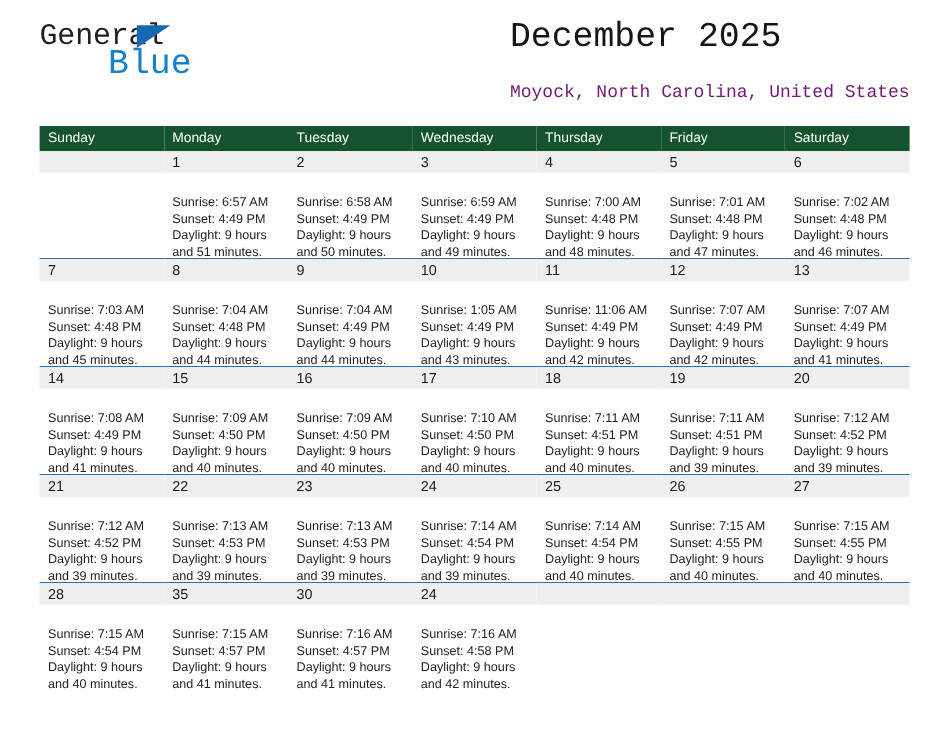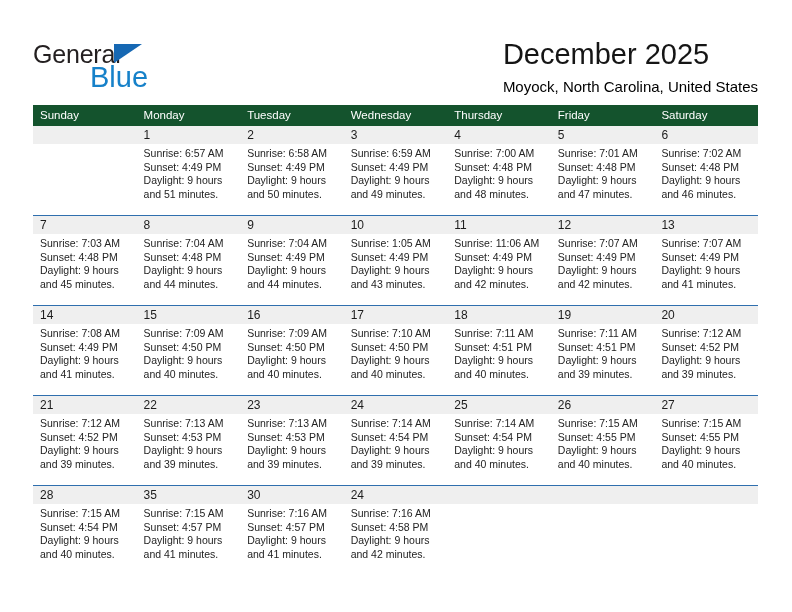--- a/index.html
+++ b/index.html
@@ -17,23 +17,24 @@
     position: relative;
     width: 792px;
     height: 612px;
     box-sizing: border-box;
   }
 
   
   .header {
     position: absolute;
     left: 33px;
-    top: 36px;
+    top: 13px;
     right: 34px;
     height: 68px;
+    font-family: Liberation Mono, monospace;
   }
   .logo {
     position: absolute;
     left: 0;
     top: 4px;
     width: 210px;
     height: 56px;
   }
   .logo-general {
     position: absolute;
@@ -68,23 +69,23 @@
     top: 0;
   }
   .cal-title {
     font-size: 29px;
     color: #151515;
     line-height: 36px;
     white-space: nowrap;
   }
   .cal-subtitle {
     font-size: 15px;
-    color: #000000;
+    color: #701a75;
     line-height: 22px;
-    margin-top: 4px;
+    margin-top: 18px;
     white-space: nowrap;
   }
 
   
   .calendar {
     position: absolute;
     left: 33px;
     top: 105px;
     width: 725px;
     border-collapse: collapse;
@@ -123,20 +124,21 @@
     color: #1c1c1c;
   }
   .daynum-strip.empty {
     color: transparent;
   }
   .cell-lines {
     padding: 3px 6px 0 7px;
     font-size: 10.5px;
     color: #232323;
     line-height: 13.6px;
+    margin-top: 16px;
   }
   .cell-lines div {
     white-space: nowrap;
   }
   td.blank .daynum-strip {
     background: #efefef;
   }
 </style>
 </head>
 <body>

